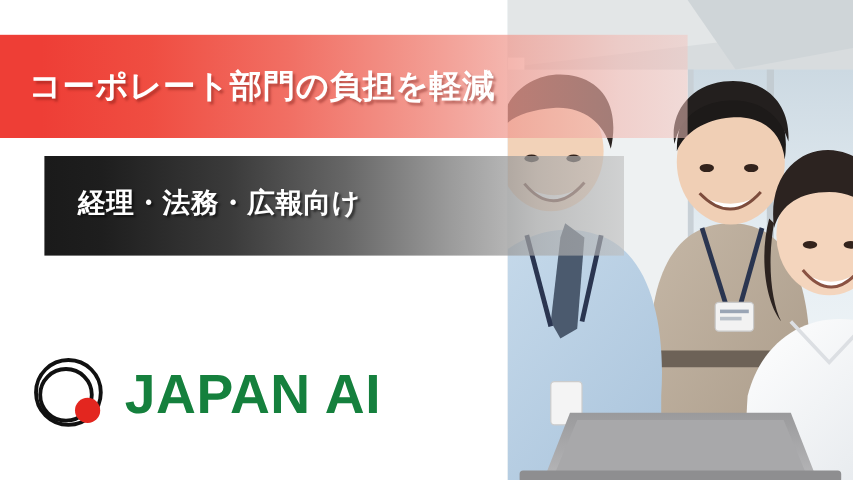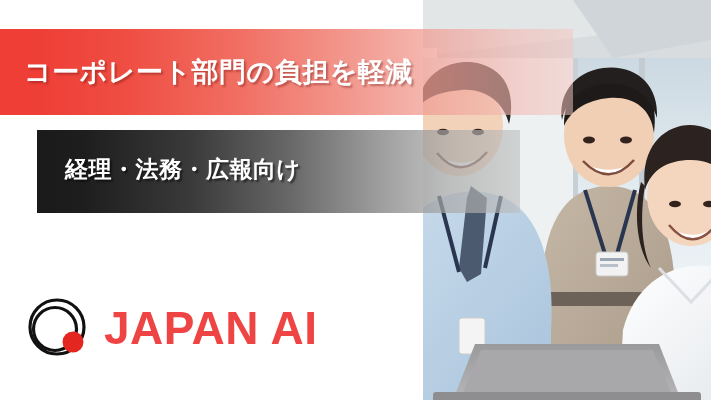--- a/index.html
+++ b/index.html
@@ -107,21 +107,21 @@
     left: 26px;
     top: 296px;
     display: flex;
     align-items: center;
   }
   .logo-mark { width: 64px; height: 64px; display: block; }
   .logo-text {
     margin-left: 14px;
     font-size: 46px;
     font-weight: 600;
-    color: #ef4444;
+    color: #15803d;
     letter-spacing: 0.5px;
     line-height: 1;
   }
 </style>
 </head>
 <body>
 
 <div id="banner">
 
   <div class="photo">

